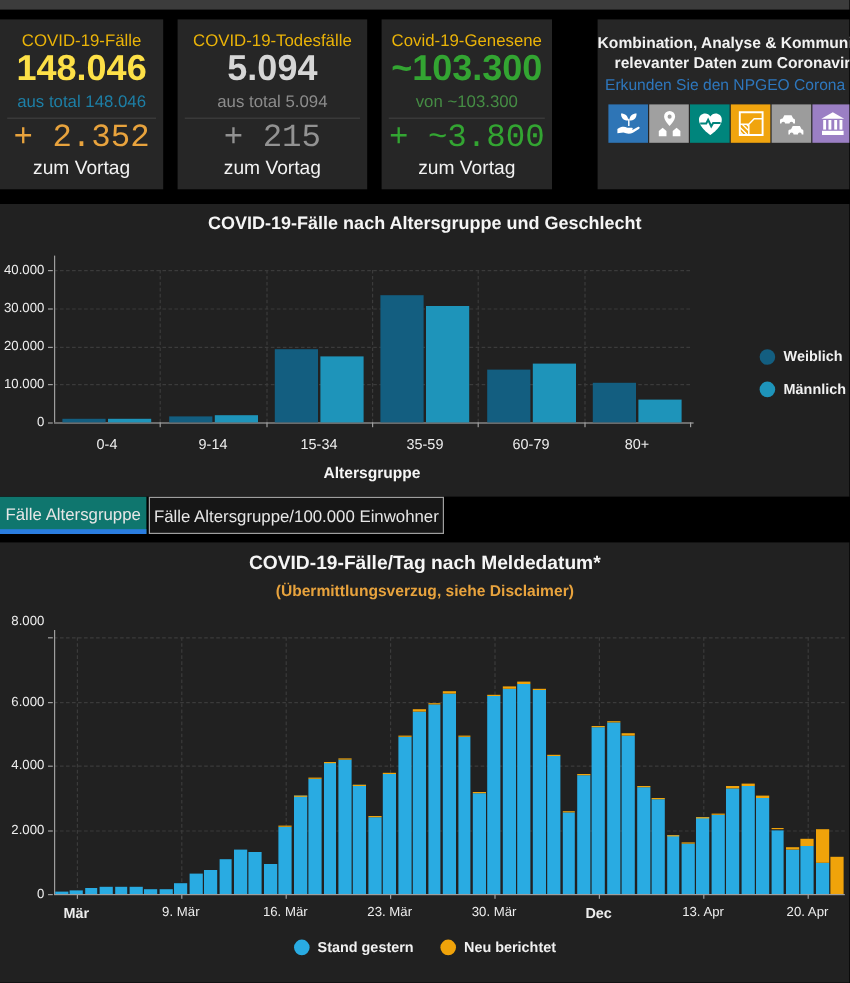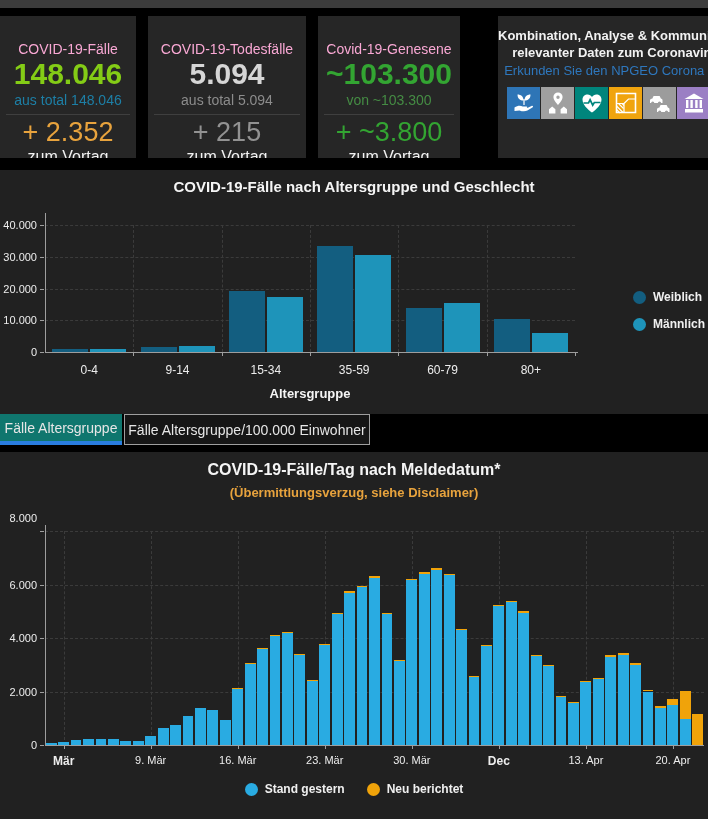--- a/index.html
+++ b/index.html
@@ -9,25 +9,25 @@
 
   .topstrip { position:absolute; left:0; top:0; width:708px; height:8px; background:#3c3c3c; }
 
   
   .cards-row { position:absolute; left:0; top:16px; width:708px; height:142px; overflow:hidden; }
   .card { position:absolute; top:0; height:142px; background:#262626; text-align:center; overflow:hidden; }
   .card.c0 { left:0;   width:136px; }
   .card.c1 { left:148px; width:158px; }
   .card.c2 { left:318px; width:142px; }
   .card.c3 { left:498px; width:240px; }
-  .card-title { margin-top:25px; font-size:14px; color:#f9a8d4; white-space:nowrap;text-align:center; }
+  .card-title { margin-top:9px; font-size:14px; color:#eab308; white-space:nowrap;text-align:center; }
   .card-value { font-size:30px; font-weight:700; line-height:34px; white-space:nowrap; }
   .card-sub   { font-size:14px; line-height:18px; white-space:nowrap; }
   .card-div   { height:1px; background:#3f3f3f; margin:5px 6px 2px 6px; }
-  .card-delta { font-size:27px; line-height:31px; white-space:nowrap; }
+  .card-delta { font-size:27px; line-height:31px; white-space:nowrap;font-family:Liberation Mono, monospace; }
   .card-delta-label { font-size:16px; color:#f2f2f2; }
 
   .info-line { font-size:13px; font-weight:700; color:#f2f2f2; line-height:17px; white-space:nowrap; }
   .info-line.first { margin-top:11px; }
   .info-link { font-size:13px; line-height:20px; white-space:nowrap; cursor:pointer; }
   .tiles { display:flex; justify-content:flex-start; margin:6px 0 0 9px; }
   .tile { width:33px; height:32px; margin-right:1px; display:flex; align-items:center; justify-content:center; flex:none; }
   .tile svg { width:24px; height:24px; display:block; }
 
   
@@ -72,21 +72,21 @@
 </style>
 </head>
 <body>
 
 <div id="app">
   <div class="topstrip"></div>
 
   <div class="cards-row">
     <div class="card c0">
       <div class="card-title">COVID-19-Fälle</div>
-      <div class="card-value" style="color:#84cc16">148.046</div>
+      <div class="card-value" style="color:#fde047">148.046</div>
       <div class="card-sub" style="color:#1d7fa6">aus total 148.046</div>
       <div class="card-div"></div>
       <div class="card-delta" style="color:#e8a33d">+ 2.352</div>
       <div class="card-delta-label">zum Vortag</div>
     </div>
     <div class="card c1">
       <div class="card-title">COVID-19-Todesfälle</div>
       <div class="card-value" style="color:#d6d6d6">5.094</div>
       <div class="card-sub" style="color:#8c8c8c">aus total 5.094</div>
       <div class="card-div"></div>

